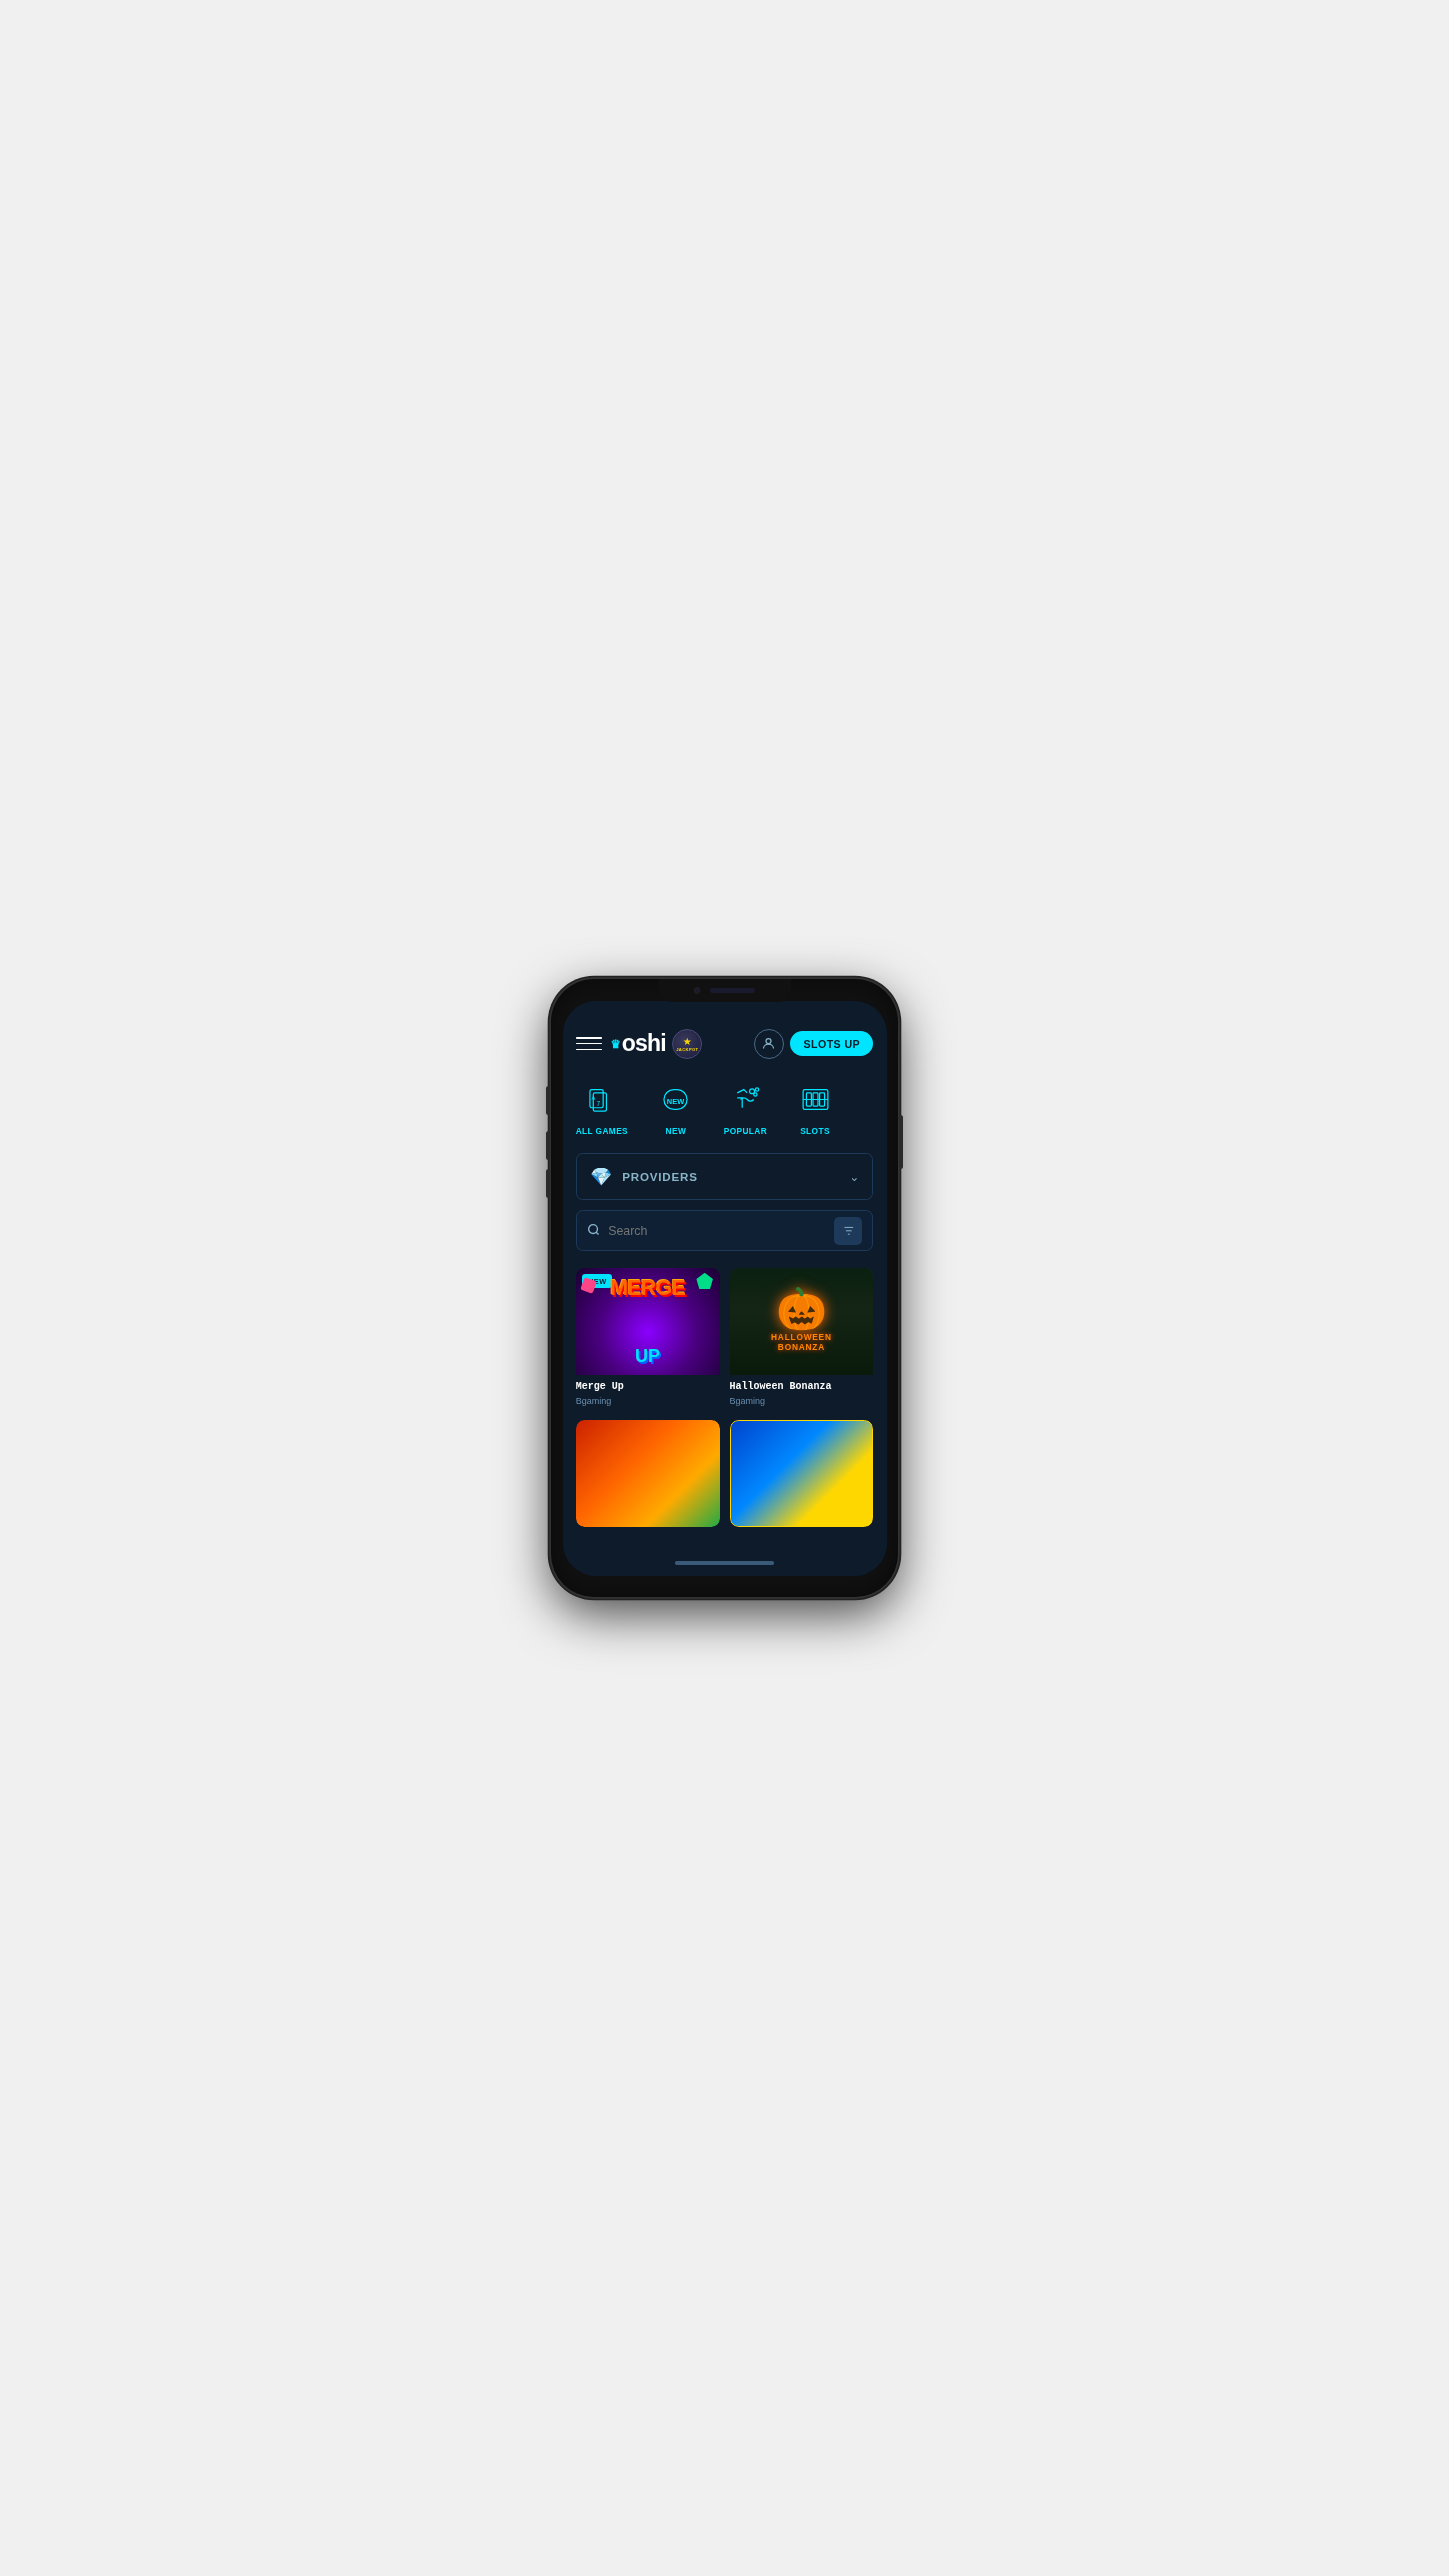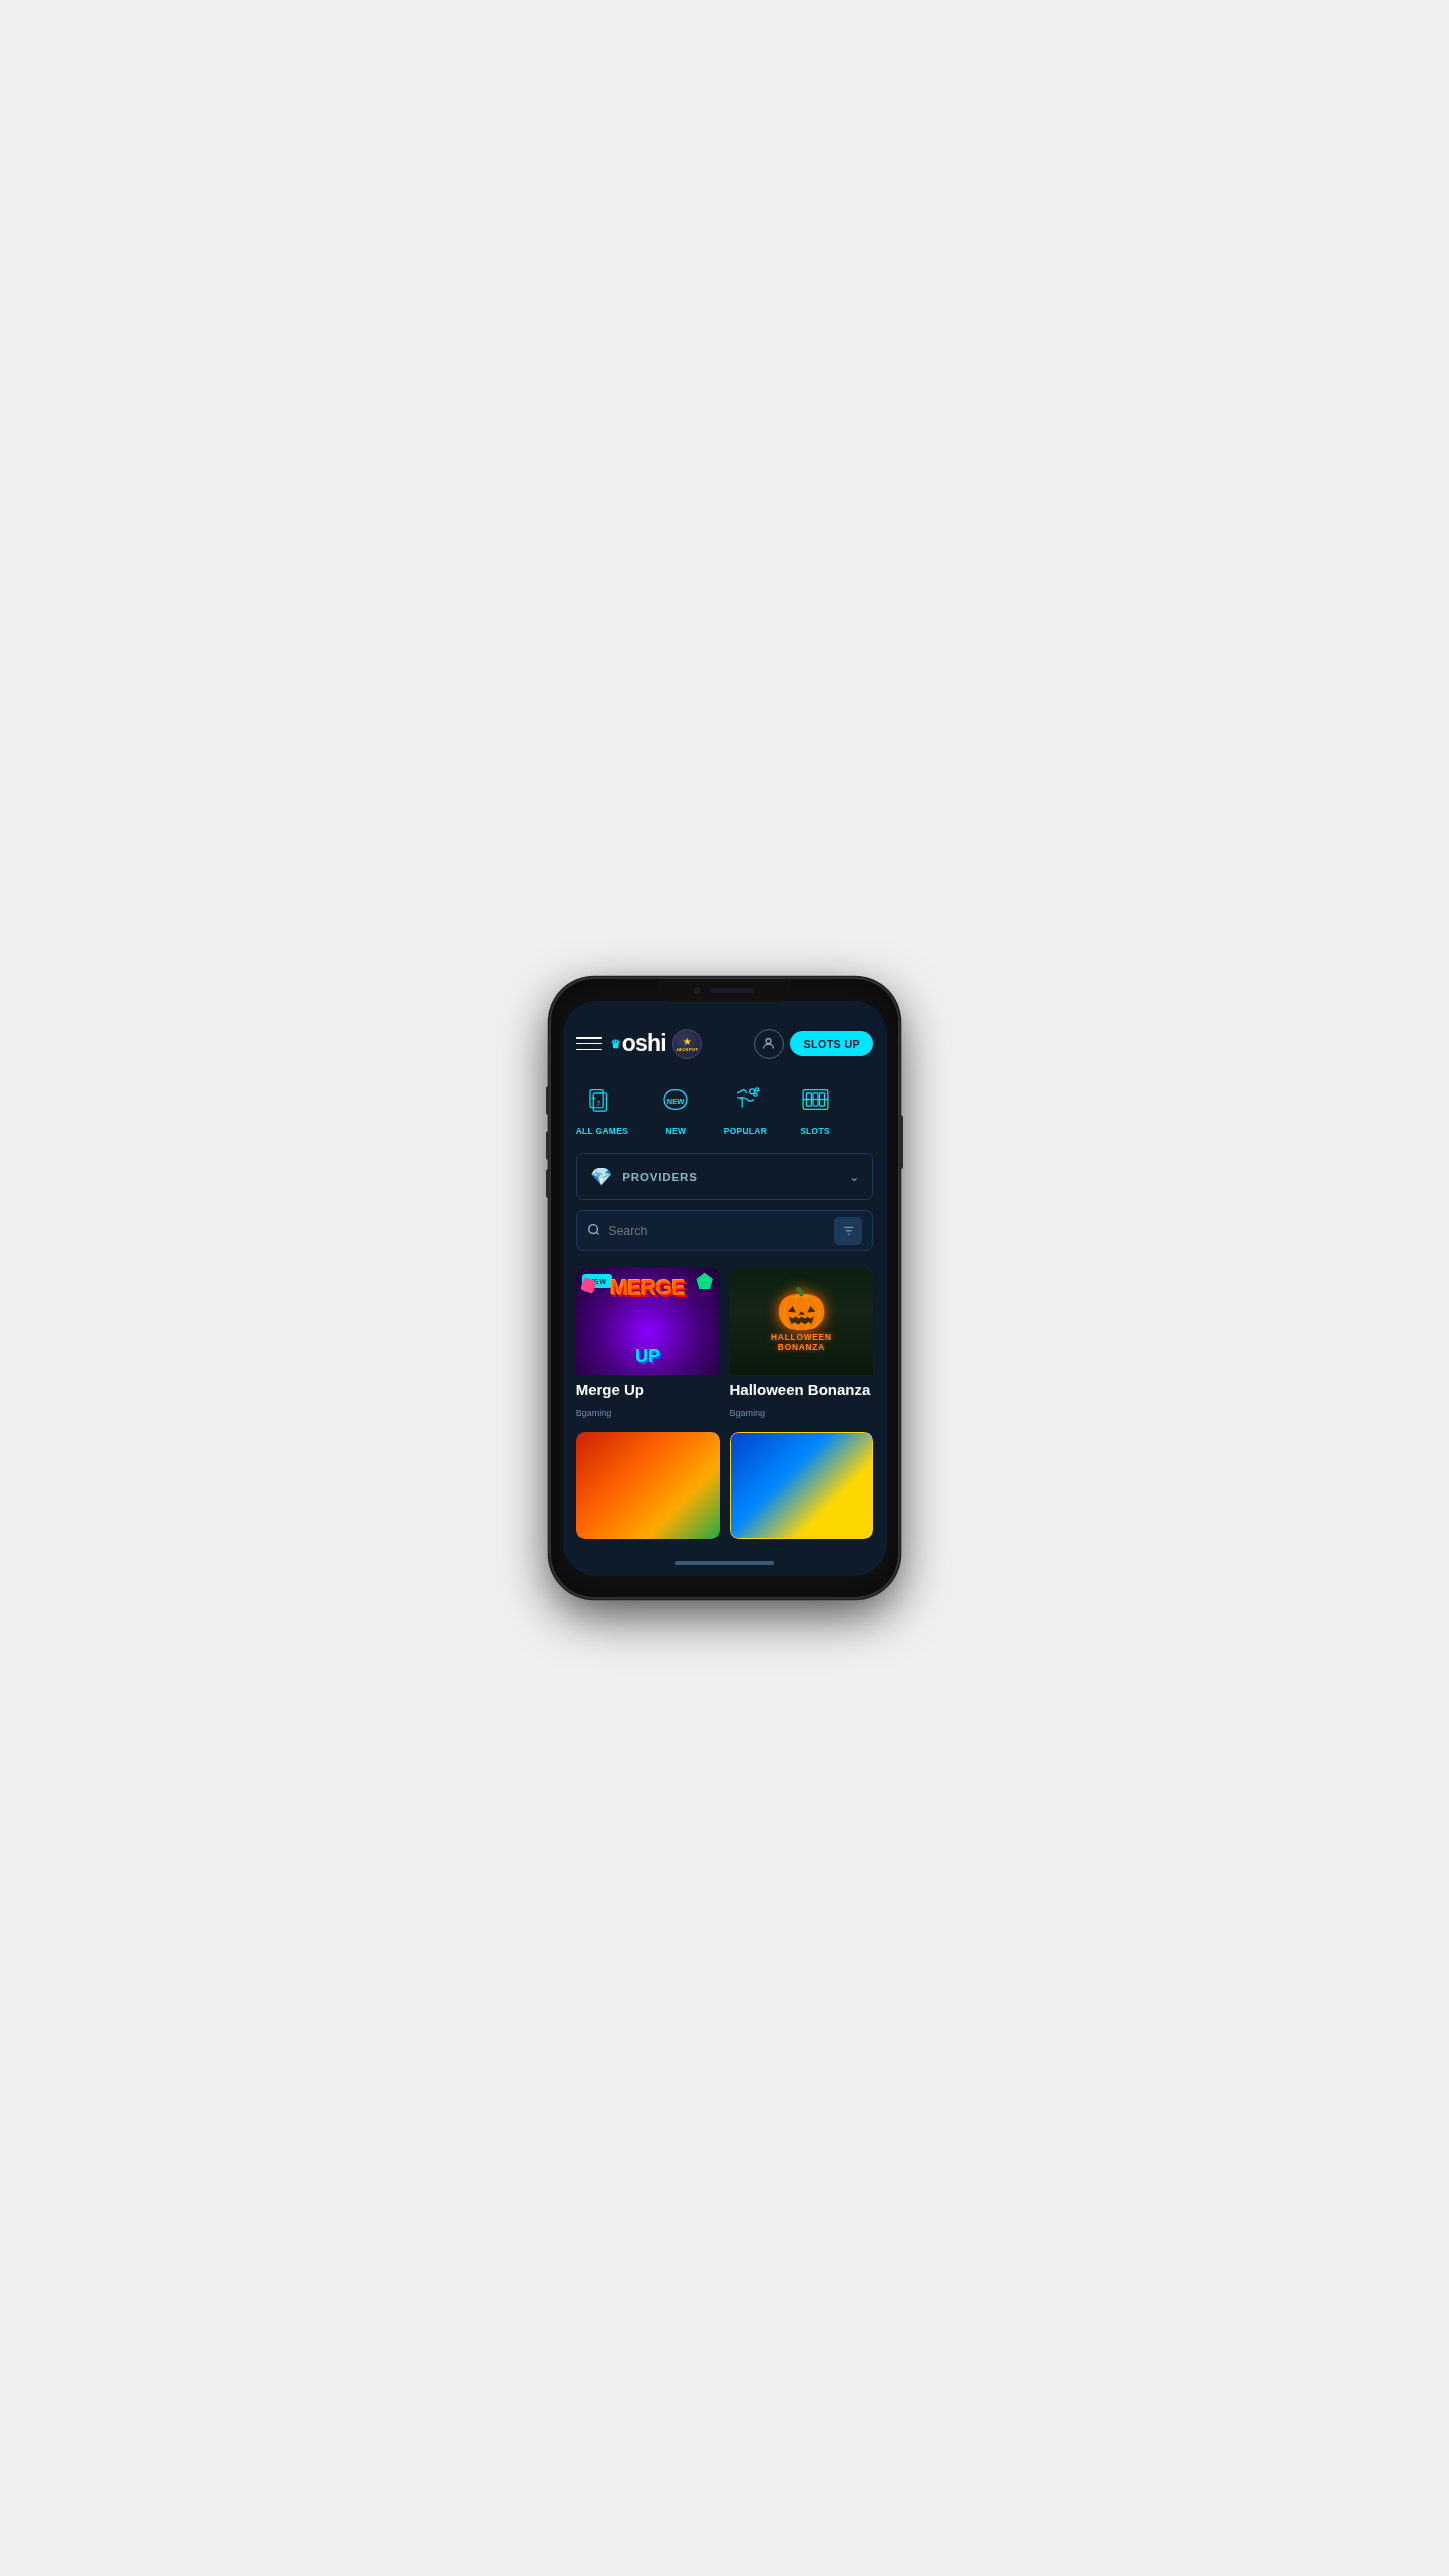--- a/index.html
+++ b/index.html
@@ -422,27 +422,28 @@
       border-radius: 3.3px;
       letter-spacing: 0.4px;
     }
 
     
     .game-info {
       padding: 6.6px 0 3.3px;
     }
     .game-title {
       color: #ffffff;
-      font-size: 15px;
+      font-size: 10px;
       font-weight: 600;
+      font-family: Liberation Mono, monospace;
     }
     .game-provider {
       color: #6a8eae;
       font-size: 9px;
-      margin-top: 10px;
+      margin-top: 4px;
     }
 
     
     .game-thumb-partial {
       width: 100%;
       height: 107px;
       border-radius: 8.3px;
       overflow: hidden;
     }
     .game-card-partial-1 {

